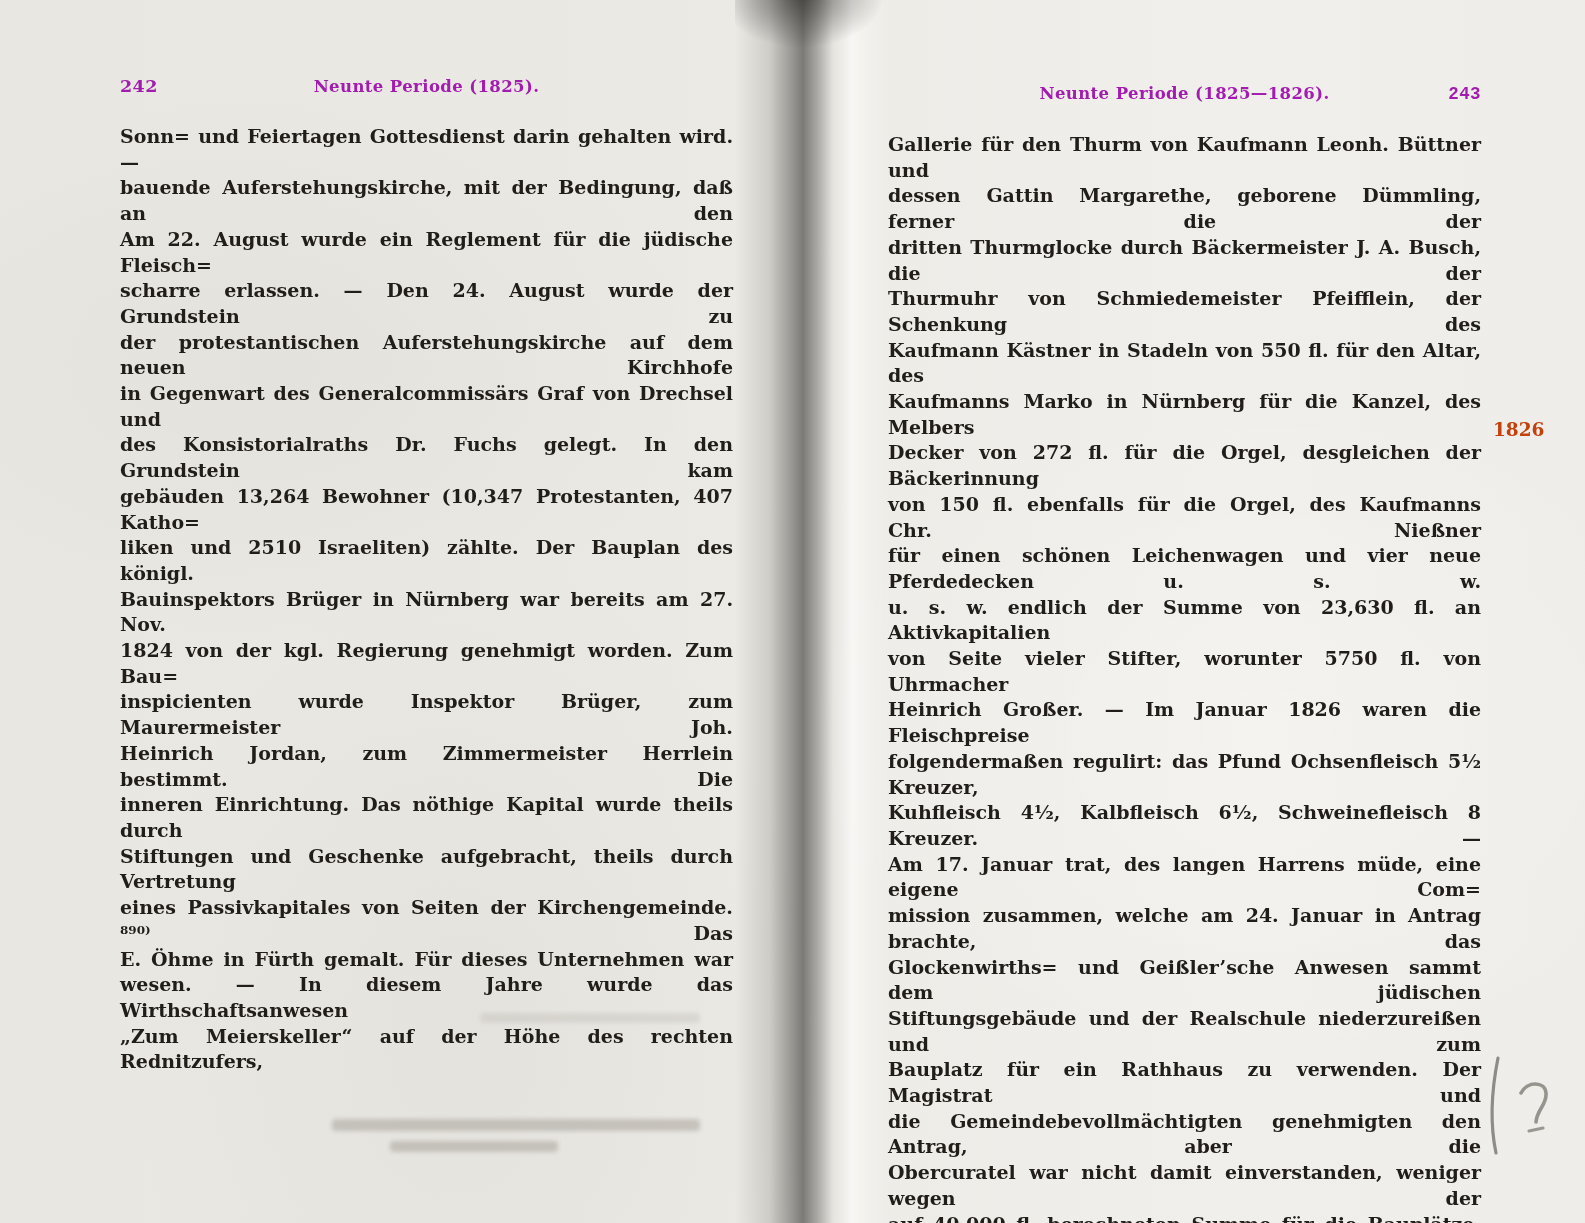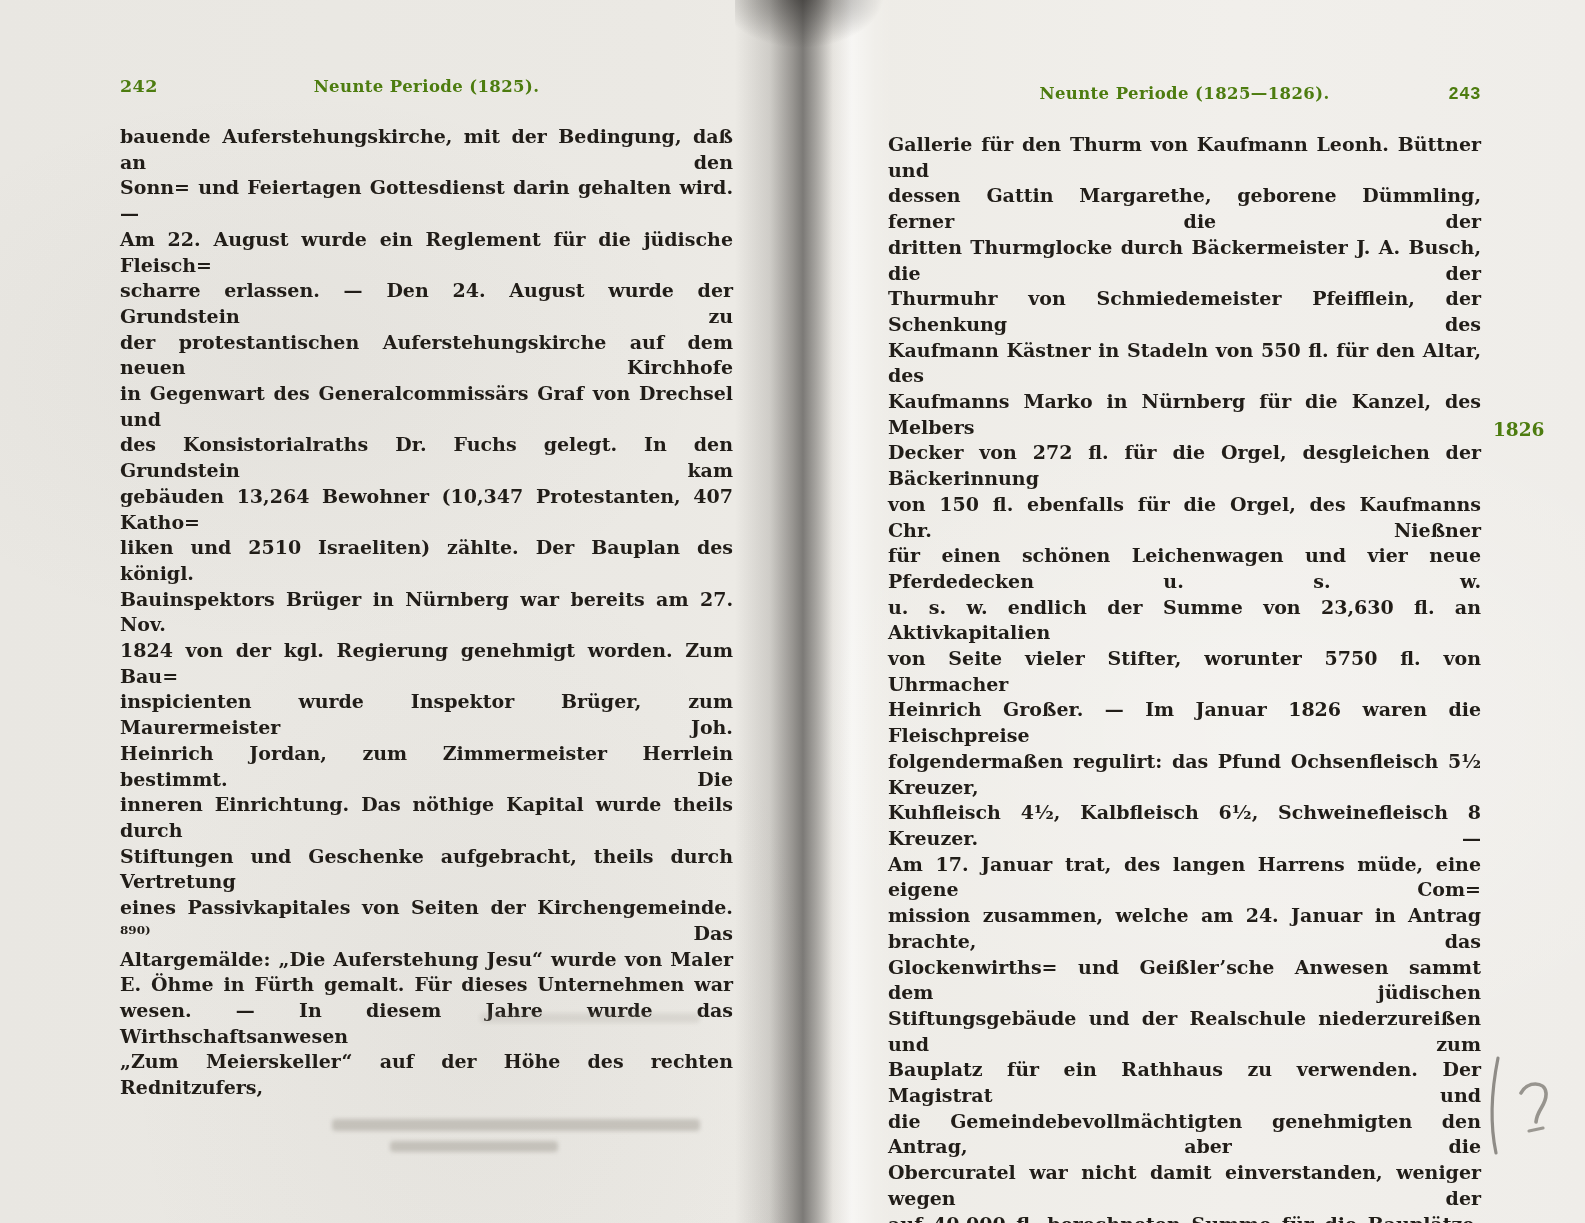--- a/index.html
+++ b/index.html
@@ -37,40 +37,40 @@
     position:absolute;top:-30px;left:735px;width:158px;height:120px;
     background:radial-gradient(ellipse 70% 60% at 42% 20%, rgba(25,23,21,0.55), rgba(25,23,21,0) 75%);
   }
   .page{
     position:absolute;
     color:#24201b;
   }
   .page-header{
     display:flex;align-items:baseline;
     font-size:16.5px;font-weight:bold;letter-spacing:0.4px;
-    color:#4d7c0f;
+    color:#a21caf;
   }
   .page-header .pgnum{width:90px;font-size:17.5px;}
   .page-header .pgnum.right{text-align:right;font-family:Liberation Mono, monospace;}
   .page-header .htitle{flex:1;text-align:center;}
   .page-body{
     font-size:19px;font-weight:bold;
     line-height:25.7px;
     color:#211d18;
     text-rendering:optimizeLegibility;
   }
   .tline{
     text-align:justify;
     text-align-last:justify;
     white-space:normal;
     word-spacing:1px;
   }
   .margin-year{
     position:absolute;left:1493px;top:419px;
-    font-size:18.5px;font-weight:bold;color:#4d7c0f;
+    font-size:18.5px;font-weight:bold;color:#c2410c;
   }
   .bleed{
     position:absolute;
     background:rgba(150,145,137,0.42);
     filter:blur(2.2px);
     border-radius:4px;
     pointer-events:none;
   }
   .pencil{position:absolute;inset:0;pointer-events:none;}
 </style>
@@ -81,37 +81,36 @@
 <div class="gutter"></div>
 <div class="gutter-top"></div>
 
 <div class="page" style="top:76px;left:120px;width:613px;">
   <div class="page-header">
     <span class="pgnum">242</span>
     <span class="htitle">Neunte Periode (1825).</span>
     <span class="pgnum"></span>
   </div>
   <div class="page-body" style="margin-top:28px;">
+      <div class="tline">Sonn= und Feiertagen Gottesdienst darin gehalten wird. —</div>
       <div class="tline">bauende Auferstehungskirche, mit der Bedingung, daß an den</div>
-      <div class="tline">Sonn= und Feiertagen Gottesdienst darin gehalten wird. —</div>
       <div class="tline">Am 22. August wurde ein Reglement für die jüdische Fleisch=</div>
       <div class="tline">scharre erlassen. — Den 24. August wurde der Grundstein zu</div>
       <div class="tline">der protestantischen Auferstehungskirche auf dem neuen Kirchhofe</div>
       <div class="tline">in Gegenwart des Generalcommissärs Graf von Drechsel und</div>
       <div class="tline">des Konsistorialraths Dr. Fuchs gelegt. In den Grundstein kam</div>
       <div class="tline">gebäuden 13,264 Bewohner (10,347 Protestanten, 407 Katho=</div>
       <div class="tline">liken und 2510 Israeliten) zählte. Der Bauplan des königl.</div>
       <div class="tline">Bauinspektors Brüger in Nürnberg war bereits am 27. Nov.</div>
       <div class="tline">1824 von der kgl. Regierung genehmigt worden. Zum Bau=</div>
       <div class="tline">inspicienten wurde Inspektor Brüger, zum Maurermeister Joh.</div>
       <div class="tline">Heinrich Jordan, zum Zimmermeister Herrlein bestimmt. Die</div>
       <div class="tline">inneren Einrichtung. Das nöthige Kapital wurde theils durch</div>
       <div class="tline">Stiftungen und Geschenke aufgebracht, theils durch Vertretung</div>
       <div class="tline">eines Passivkapitales von Seiten der Kirchengemeinde. ⁸⁹⁰⁾ Das</div>
-      <div class="tline">Altargemälde: „Die Auferstehung Jesu“ wurde von Maler</div>
       <div class="tline">E. Öhme in Fürth gemalt. Für dieses Unternehmen war</div>
       <div class="tline">wesen. — In diesem Jahre wurde das Wirthschaftsanwesen</div>
       <div class="tline">„Zum Meierskeller“ auf der Höhe des rechten Rednitzufers,</div>
     </div>
 </div>
 
 <div class="page" style="top:84px;left:888px;width:593px;">
   <div class="page-header">
     <span class="pgnum"></span>
     <span class="htitle">Neunte Periode (1825—1826).</span>

